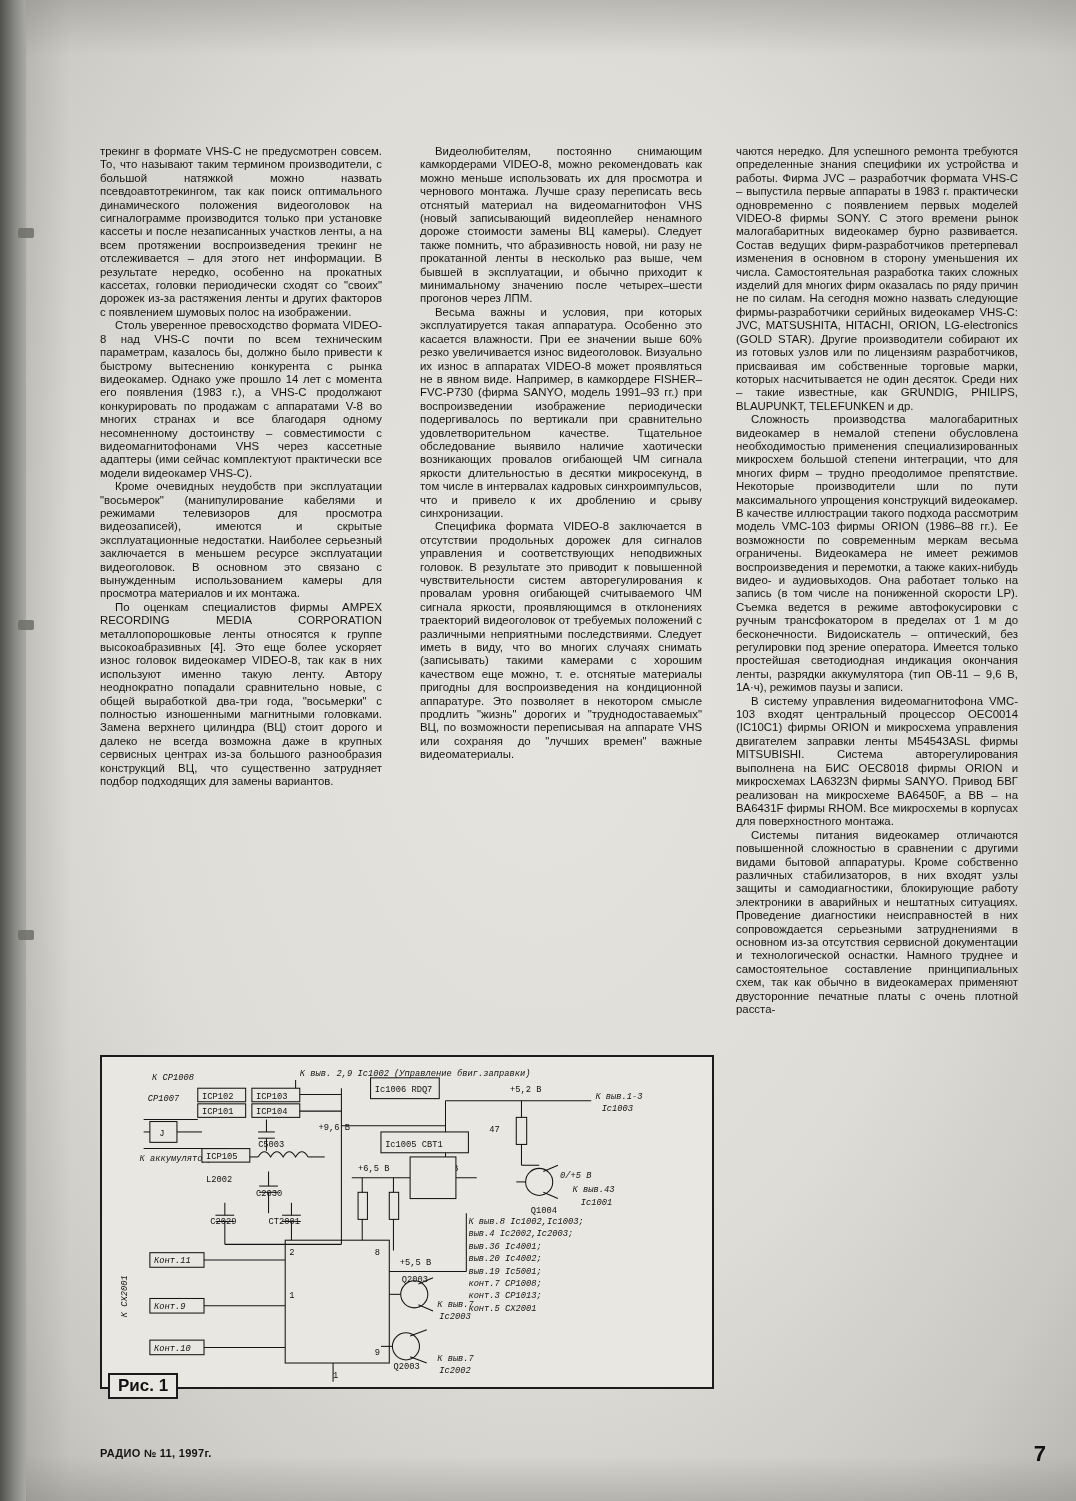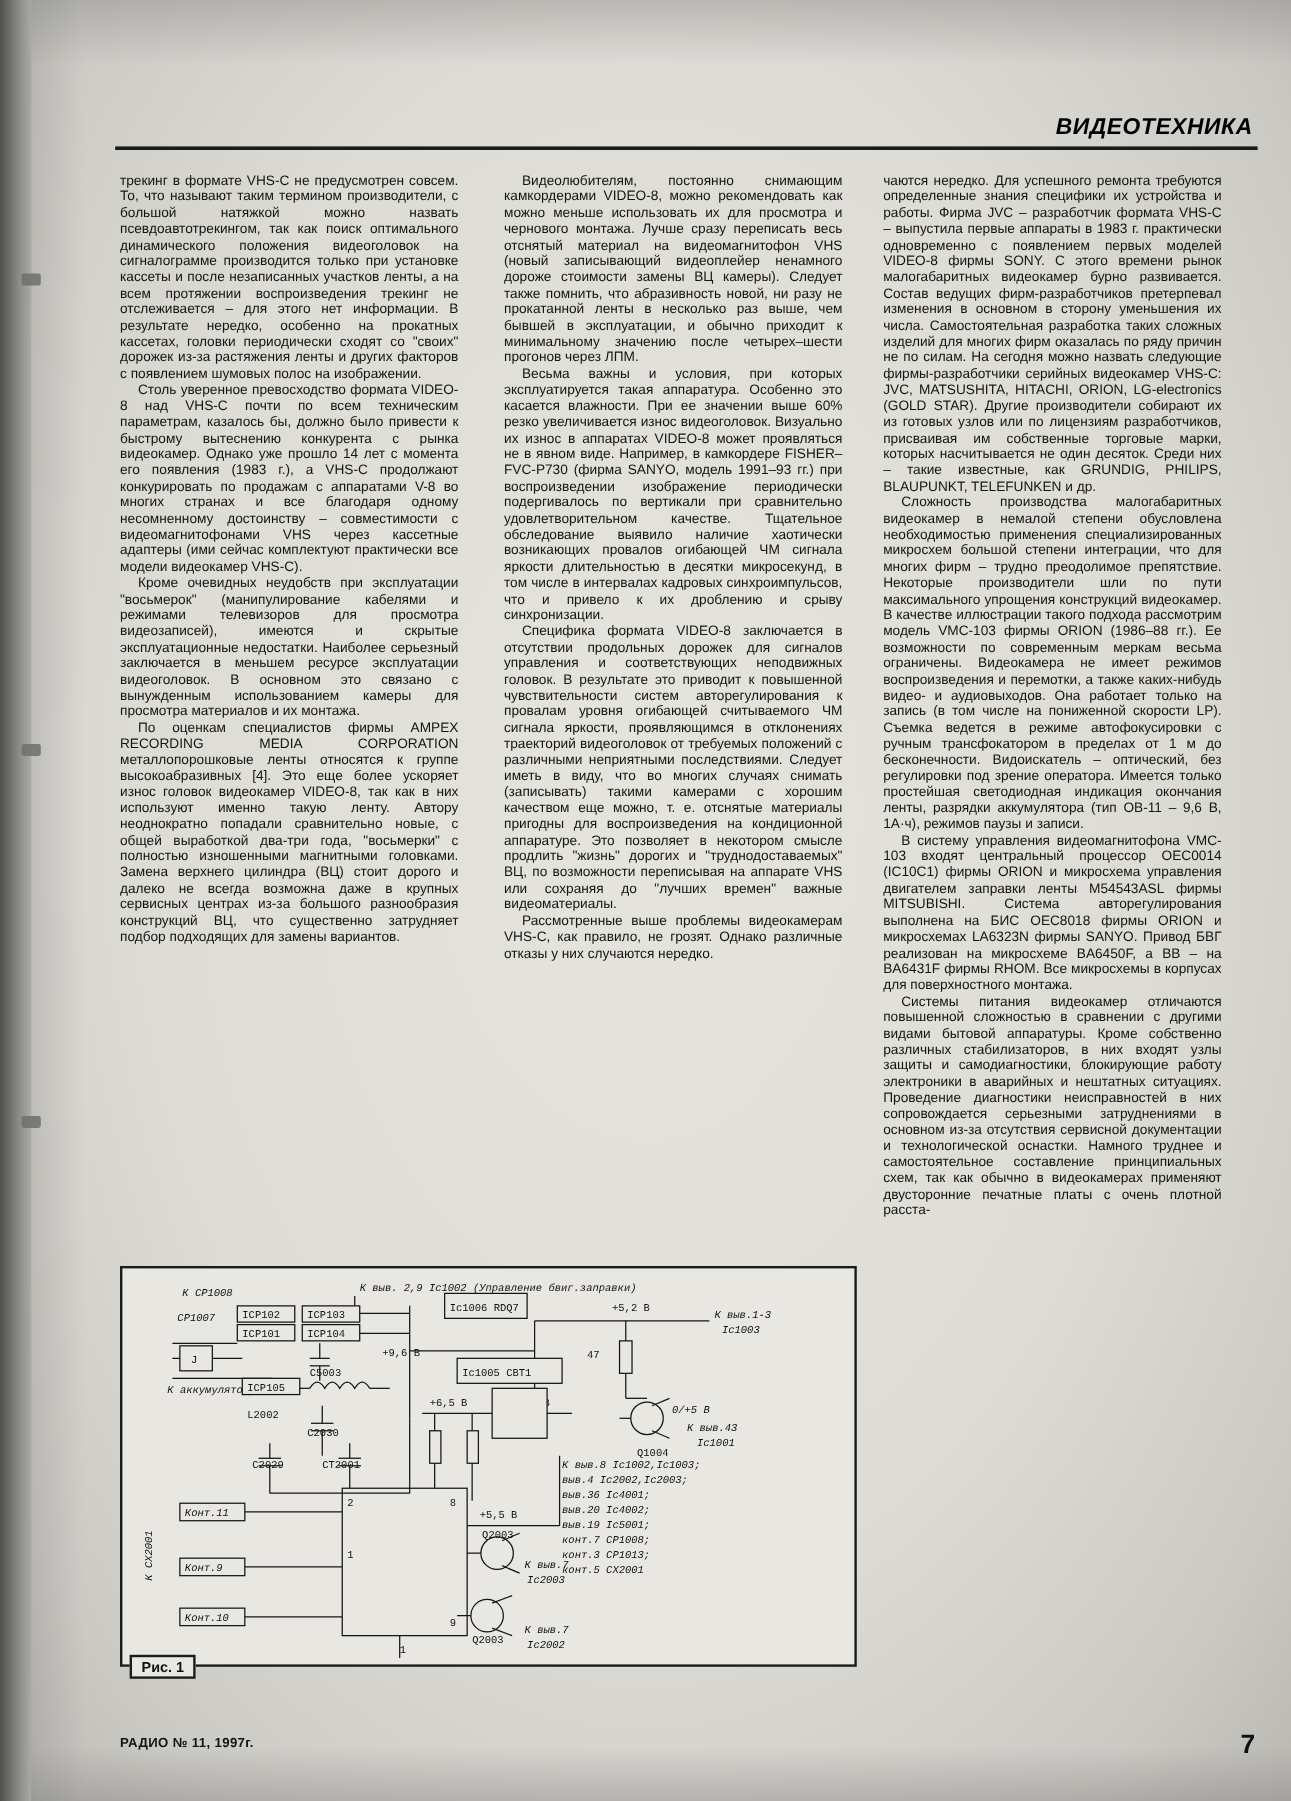--- a/index.html
+++ b/index.html
@@ -102,21 +102,21 @@
     background: #e9e7e2;
     z-index: 6;
     padding-left: 24px;
   }
   .figcap {
     position: absolute;
     left: 6px;
     bottom: -12px;
     background: #e9e7e2;
     border: 2px solid #1b1b1b;
-    font-size: 12px;
+    font-size: 17px;
     font-weight: bold;
     padding: 1px 8px;
     font-family: "Liberation Sans", sans-serif;
   }
   .schem {
     position: absolute;
     inset: 0;
   }
   .schem text {
     font-family: "Liberation Mono", monospace;
@@ -174,36 +174,32 @@
 </head>
 <body>
 
 <div class="page">
   <div class="sheet"></div>
   <div class="spine"></div>
   <div class="punch" style="top:228px"></div>
   <div class="punch" style="top:620px"></div>
   <div class="punch" style="top:930px"></div>
 
-  <div class="masthead">
-    <div class="title">ВИДЕОТЕХНИКА</div>
-  </div>
 
   <div class="cols">
     <div class="col" id="col1">
         <p class="noindent">трекинг в формате VHS-C не предусмотрен совсем. То, что называют таким термином производители, с большой натяжкой можно назвать псевдоавтотрекингом, так как поиск оптимального динамического положения видеоголовок на сигналограмме производится только при установке кассеты и после незаписанных участков ленты, а на всем протяжении воспроизведения трекинг не отслеживается – для этого нет информации. В результате нередко, особенно на прокатных кассетах, головки периодически сходят со "своих" дорожек из-за растяжения ленты и других факторов с появлением шумовых полос на изображении.</p>
         <p>Столь уверенное превосходство формата VIDEO-8 над VHS-C почти по всем техническим параметрам, казалось бы, должно было привести к быстрому вытеснению конкурента с рынка видеокамер. Однако уже прошло 14 лет с момента его появления (1983 г.), а VHS-C продолжают конкурировать по продажам с аппаратами V-8 во многих странах и все благодаря одному несомненному достоинству – совместимости с видеомагнитофонами VHS через кассетные адаптеры (ими сейчас комплектуют практически все модели видеокамер VHS-C).</p>
         <p>Кроме очевидных неудобств при эксплуатации "восьмерок" (манипулирование кабелями и режимами телевизоров для просмотра видеозаписей), имеются и скрытые эксплуатационные недостатки. Наиболее серьезный заключается в меньшем ресурсе эксплуатации видеоголовок. В основном это связано с вынужденным использованием камеры для просмотра материалов и их монтажа.</p>
         <p>По оценкам специалистов фирмы AMPEX RECORDING MEDIA CORPORATION металлопорошковые ленты относятся к группе высокоабразивных [4]. Это еще более ускоряет износ головок видеокамер VIDEO-8, так как в них используют именно такую ленту. Автору неоднократно попадали сравнительно новые, с общей выработкой два-три года, "восьмерки" с полностью изношенными магнитными головками. Замена верхнего цилиндра (ВЦ) стоит дорого и далеко не всегда возможна даже в крупных сервисных центрах из-за большого разнообразия конструкций ВЦ, что существенно затрудняет подбор подходящих для замены вариантов.</p>
       </div>
     <div class="col" id="col2">
         <p>Видеолюбителям, постоянно снимающим камкордерами VIDEO-8, можно рекомендовать как можно меньше использовать их для просмотра и чернового монтажа. Лучше сразу переписать весь отснятый материал на видеомагнитофон VHS (новый записывающий видеоплейер ненамного дороже стоимости замены ВЦ камеры). Следует также помнить, что абразивность новой, ни разу не прокатанной ленты в несколько раз выше, чем бывшей в эксплуатации, и обычно приходит к минимальному значению после четырех–шести прогонов через ЛПМ.</p>
         <p>Весьма важны и условия, при которых эксплуатируется такая аппаратура. Особенно это касается влажности. При ее значении выше 60% резко увеличивается износ видеоголовок. Визуально их износ в аппаратах VIDEO-8 может проявляться не в явном виде. Например, в камкордере FISHER–FVC-P730 (фирма SANYO, модель 1991–93 гг.) при воспроизведении изображение периодически подергивалось по вертикали при сравнительно удовлетворительном качестве. Тщательное обследование выявило наличие хаотически возникающих провалов огибающей ЧМ сигнала яркости длительностью в десятки микросекунд, в том числе в интервалах кадровых синхроимпульсов, что и привело к их дроблению и срыву синхронизации.</p>
         <p>Специфика формата VIDEO-8 заключается в отсутствии продольных дорожек для сигналов управления и соответствующих неподвижных головок. В результате это приводит к повышенной чувствительности систем авторегулирования к провалам уровня огибающей считываемого ЧМ сигнала яркости, проявляющимся в отклонениях траекторий видеоголовок от требуемых положений с различными неприятными последствиями. Следует иметь в виду, что во многих случаях снимать (записывать) такими камерами с хорошим качеством еще можно, т. е. отснятые материалы пригодны для воспроизведения на кондиционной аппаратуре. Это позволяет в некотором смысле продлить "жизнь" дорогих и "труднодоставаемых" ВЦ, по возможности переписывая на аппарате VHS или сохраняя до "лучших времен" важные видеоматериалы.</p>
-        <p>Рассмотренные выше проблемы видеокамерам VHS-C, как правило, не грозят. Однако различные отказы у них случаются нередко.</p>
       </div>
     <div class="col" id="col3">
         <p class="noindent">чаются нередко. Для успешного ремонта требуются определенные знания специфики их устройства и работы. Фирма JVC – разработчик формата VHS-C – выпустила первые аппараты в 1983 г. практически одновременно с появлением первых моделей VIDEO-8 фирмы SONY. С этого времени рынок малогабаритных видеокамер бурно развивается. Состав ведущих фирм-разработчиков претерпевал изменения в основном в сторону уменьшения их числа. Самостоятельная разработка таких сложных изделий для многих фирм оказалась по ряду причин не по силам. На сегодня можно назвать следующие фирмы-разработчики серийных видеокамер VHS-C: JVC, MATSUSHITA, HITACHI, ORION, LG-electronics (GOLD STAR). Другие производители собирают их из готовых узлов или по лицензиям разработчиков, присваивая им собственные торговые марки, которых насчитывается не один десяток. Среди них – такие известные, как GRUNDIG, PHILIPS, BLAUPUNKT, TELEFUNKEN и др.</p>
         <p>Сложность производства малогабаритных видеокамер в немалой степени обусловлена необходимостью применения специализированных микросхем большой степени интеграции, что для многих фирм – трудно преодолимое препятствие. Некоторые производители шли по пути максимального упрощения конструкций видеокамер. В качестве иллюстрации такого подхода рассмотрим модель VMC-103 фирмы ORION (1986–88 гг.). Ее возможности по современным меркам весьма ограничены. Видеокамера не имеет режимов воспроизведения и перемотки, а также каких-нибудь видео- и аудиовыходов. Она работает только на запись (в том числе на пониженной скорости LP). Съемка ведется в режиме автофокусировки с ручным трансфокатором в пределах от 1 м до бесконечности. Видоискатель – оптический, без регулировки под зрение оператора. Имеется только простейшая светодиодная индикация окончания ленты, разрядки аккумулятора (тип ОВ-11 – 9,6 В, 1А·ч), режимов паузы и записи.</p>
         <p>В систему управления видеомагнитофона VMC-103 входят центральный процессор OEC0014 (IC10C1) фирмы ORION и микросхема управления двигателем заправки ленты M54543ASL фирмы MITSUBISHI. Система авторегулирования выполнена на БИС OEC8018 фирмы ORION и микросхемах LA6323N фирмы SANYO. Привод БВГ реализован на микросхеме BA6450F, а ВВ – на BA6431F фирмы RHOM. Все микросхемы в корпусах для поверхностного монтажа.</p>
         <p>Системы питания видеокамер отличаются повышенной сложностью в сравнении с другими видами бытовой аппаратуры. Кроме собственно различных стабилизаторов, в них входят узлы защиты и самодиагностики, блокирующие работу электроники в аварийных и нештатных ситуациях. Проведение диагностики неисправностей в них сопровождается серьезными затруднениями в основном из-за отсутствия сервисной документации и технологической оснастки. Намного труднее и самостоятельное составление принципиальных схем, так как обычно в видеокамерах применяют двусторонние печатные платы с очень плотной расста-</p>
       </div>
   </div>
 
   <div class="figure">

